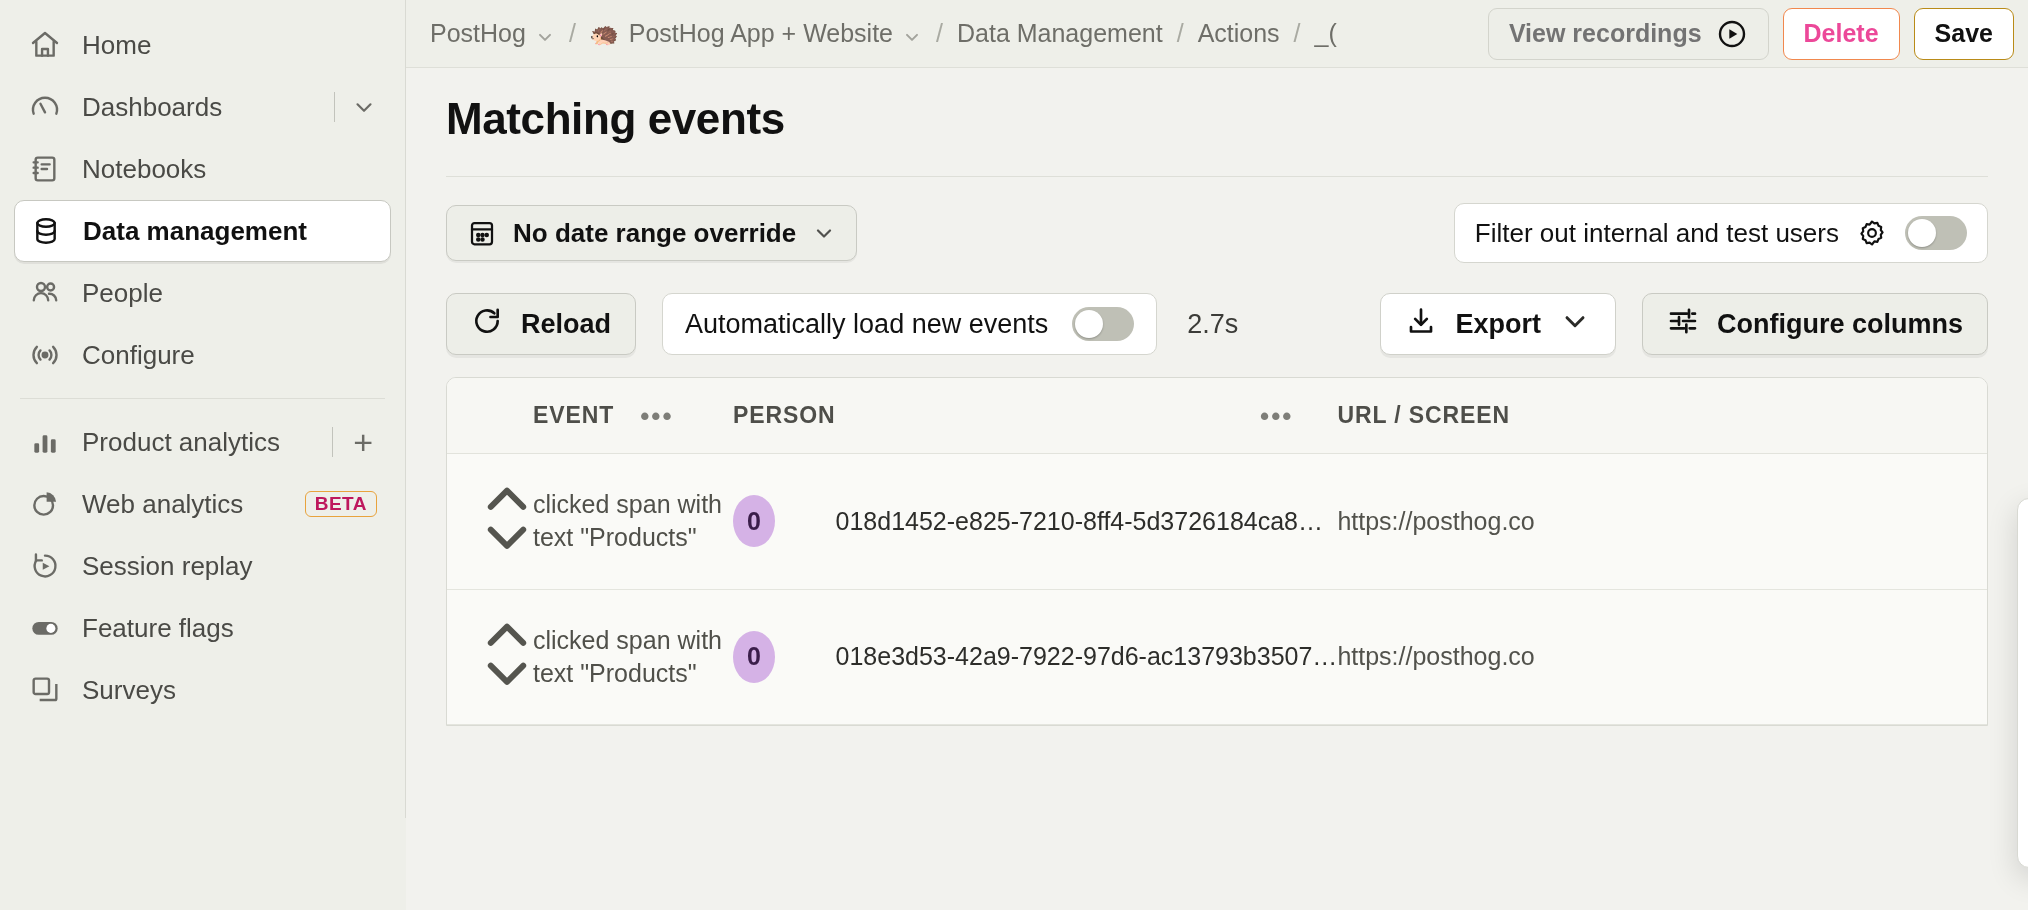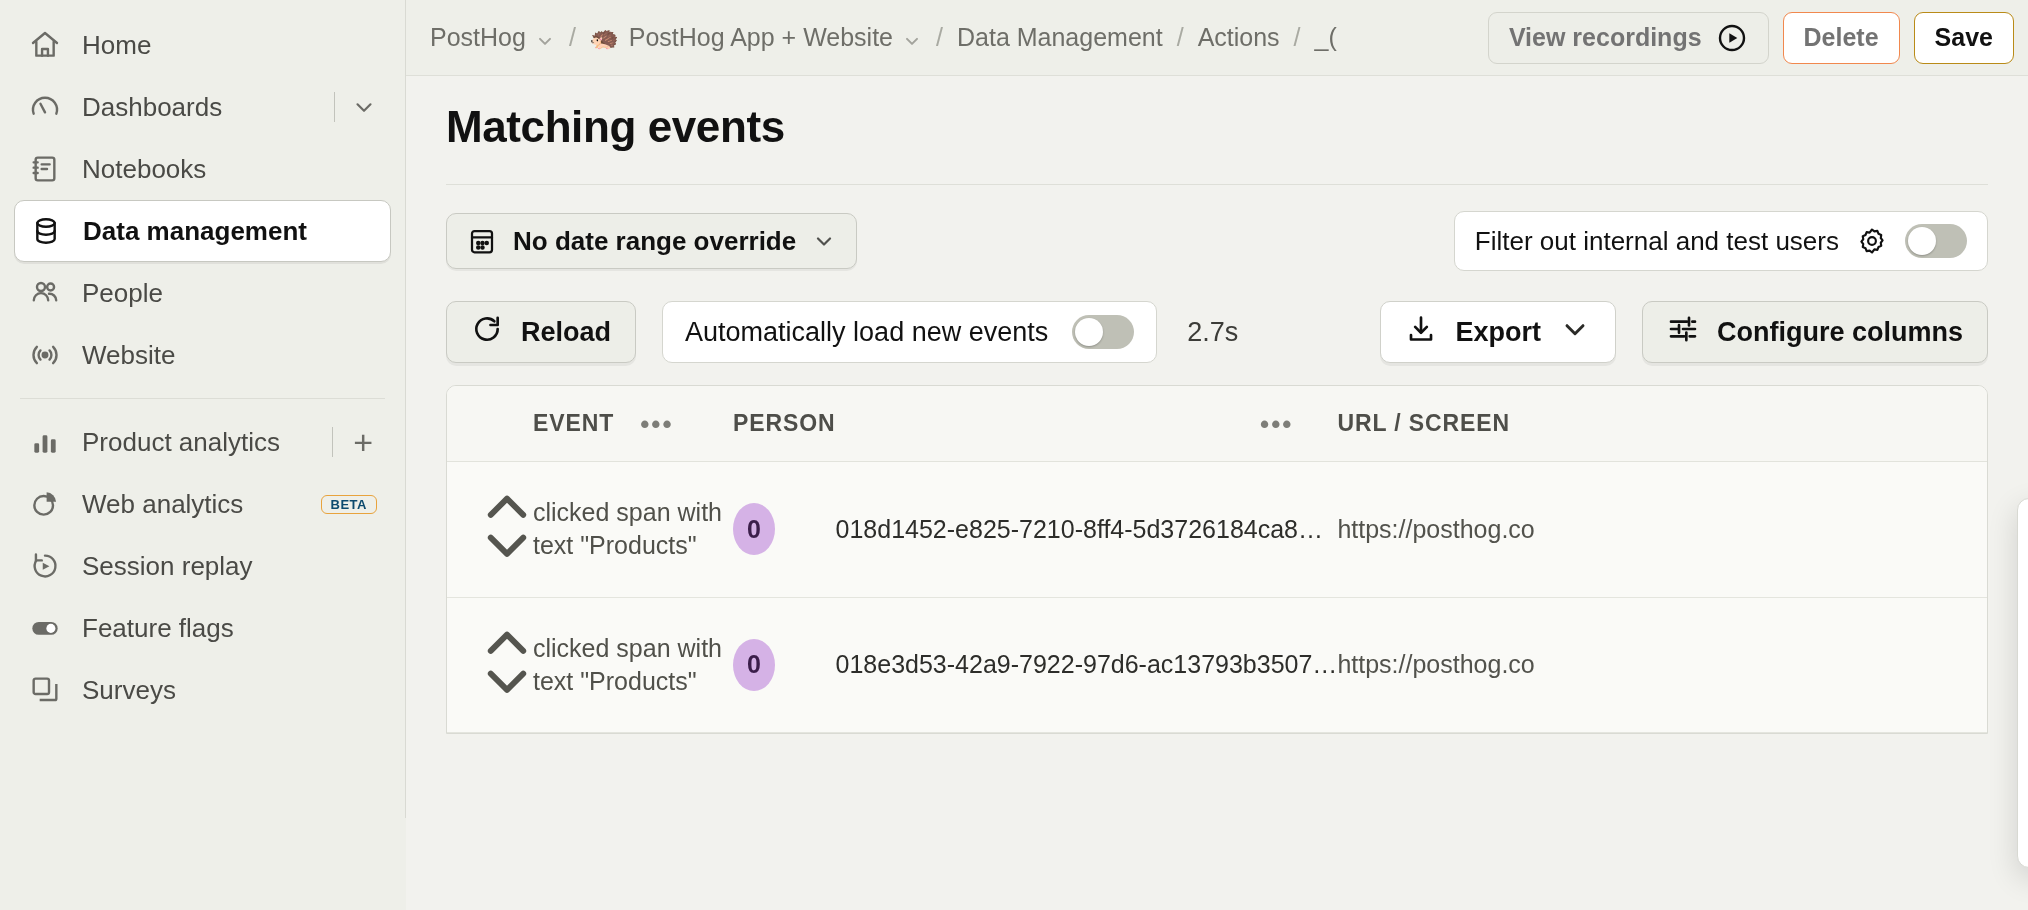--- a/index.html
+++ b/index.html
@@ -38,31 +38,31 @@
     font-weight: 700;
   }
   .nav-icon { width: 34px; height: 34px; flex: 0 0 34px; display: flex; align-items: center; justify-content: center; }
   .nav-icon svg { width: 32px; height: 32px; display: block; }
   .nav-label { flex: 1 1 auto; }
   .nav-right { display: flex; align-items: center; gap: 16px; }
   .nav-sep { width: 1px; height: 30px; background: #C2C3BC; display: inline-block; }
   .chev-small { width: 26px; height: 26px; }
   .plus-btn { font-size: 34px; color: #6B6B66; line-height: 1; padding: 0 4px; cursor: pointer; }
   .badge-beta {
-    border: 1px solid #E8A33D; color: #0c4a6e;
-    font-size: 13px; font-weight: 700; letter-spacing: .5px;
+    border: 1px solid #E8A33D; color: #be185d;
+    font-size: 19px; font-weight: 700; letter-spacing: .5px;
     padding: 1px 9px; border-radius: 6px;
   }
   .nav-divider { height: 1px; background: #DCDDD6; margin: 12px 6px; }
 
   
   .main { flex: 1 1 auto; height: 910px; position: relative; background: #F2F2EE; overflow: hidden; }
 
   .topbar {
-    height: 76px; display: flex; align-items: center;
+    height: 68px; display: flex; align-items: center;
     padding: 0 14px 0 24px;
     background: #EEEFE9;
     border-bottom: 1px solid #DEDFD8;
     position: relative; z-index: 5;
   }
   .crumbs { display: flex; align-items: center; gap: 0; flex: 1 1 auto; overflow: hidden; white-space: nowrap; }
   .crumb {
     font-size: 25px; color: #6E6E68; display: inline-flex; align-items: center; gap: 9px;
     cursor: pointer;
   }
@@ -73,21 +73,21 @@
   .topbar-actions { display: flex; align-items: center; gap: 14px; flex: 0 0 auto; }
   .btn {
     display: inline-flex; align-items: center; justify-content: center; gap: 14px;
     height: 52px; padding: 0 20px;
     border-radius: 9px; font-size: 25px; font-weight: 600;
     background: #FFFFFF; color: #737373;
     border: 1px solid #C9CAC3; cursor: pointer;
     white-space: nowrap;
   }
   .btn.ghost { background: #EDEEE8; border-color: #D3D4CC; }
-  .btn.danger { color: #737373; border-color: #F1884E; background: #FFFFFF; }
+  .btn.danger { color: #ec4899; border-color: #F1884E; background: #FFFFFF; }
   .btn.save { color: #111; border-color: #B98B18; background: #FFFFFF; }
   .play-icon { width: 32px; height: 32px; }
 
   .content { padding: 26px 40px 0 40px; position: relative; }
 
   .page-title { font-size: 44px; font-weight: 700; color: #111; letter-spacing: -0.4px; }
   .page-sub { font-size: 25px; color: #2B2B28; margin-top: 22px; }
   .page-sub b { font-weight: 700; }
 
   .hr { height: 1px; background: #DEDFD8; margin: 32px 0 0 0; }
@@ -264,21 +264,21 @@
     <div class="nav-item">
       <span class="nav-icon">
         <svg viewBox="0 0 24 24" fill="none" stroke="#6B6B66" stroke-width="1.8" stroke-linecap="round">
             <circle cx="12" cy="12" r="1.7" fill="#6B6B66"></circle>
             <path d="M8.6 8.6a4.8 4.8 0 0 0 0 6.8"></path>
             <path d="M15.4 8.6a4.8 4.8 0 0 1 0 6.8"></path>
             <path d="M5.9 5.9a8.6 8.6 0 0 0 0 12.2"></path>
             <path d="M18.1 5.9a8.6 8.6 0 0 1 0 12.2"></path>
           </svg>
       </span>
-      <span class="nav-label">Website</span>
+      <span class="nav-label">Configure</span>
     </div>
 
     <div class="nav-divider"></div>
 
     <div class="nav-item">
       <span class="nav-icon">
         <svg viewBox="0 0 24 24" fill="#6B6B66">
             <rect x="4" y="13" width="3.6" height="7" rx="1"></rect>
             <rect x="10.2" y="7" width="3.6" height="13" rx="1"></rect>
             <rect x="16.4" y="10" width="3.6" height="10" rx="1"></rect>

